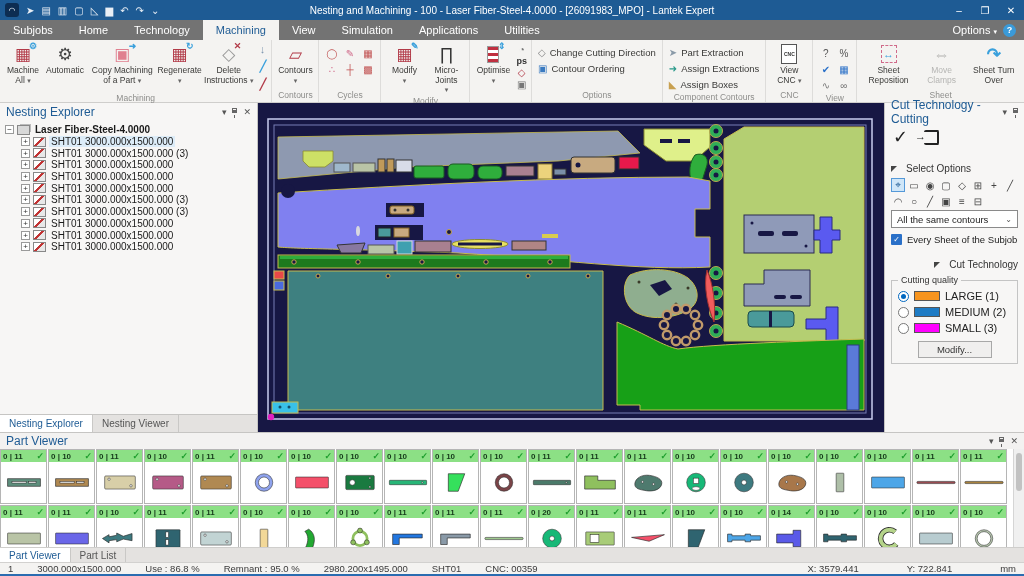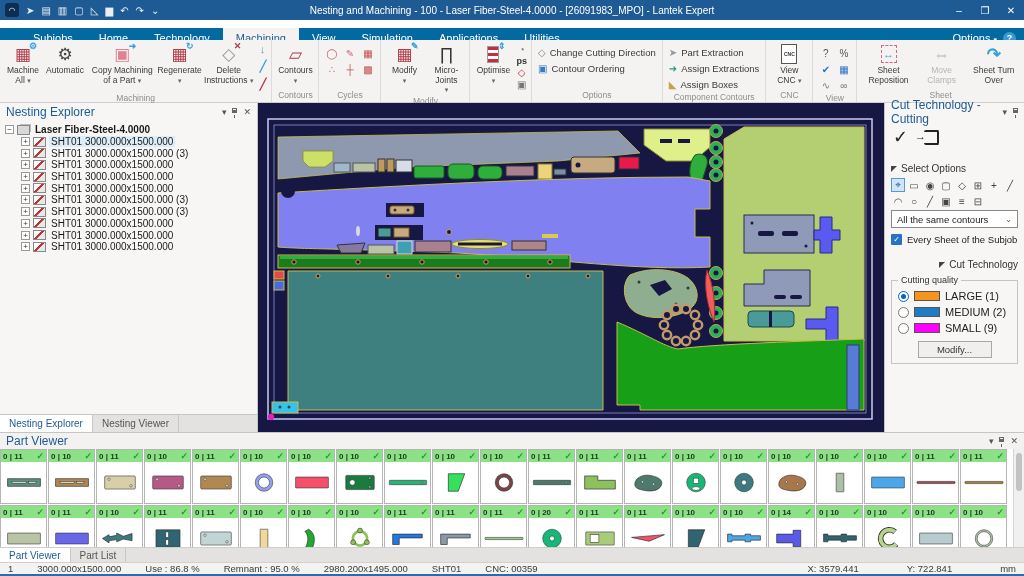--- a/index.html
+++ b/index.html
@@ -6,21 +6,21 @@
 html,body{width:1024px;height:576px;overflow:hidden;background:#fff;position:relative;font-size:11px;}
 
 .titlebar{position:absolute;top:0;left:0;right:0;height:20px;background:#1e5b94;display:flex;align-items:center;color:#fff;}
 .qicons{display:flex;gap:7px;padding-left:5px;align-items:center;font-size:10px;z-index:2;}
 .qicons span{color:#e8eef5;}
 .applogo{width:14px;height:14px;background:#0d2d52;border-radius:3px;display:flex;align-items:center;justify-content:center;font-size:8px;color:#fff;}
 .title-text{position:absolute;left:0;right:0;text-align:center;font-size:10px;color:#fff;}
 .winbtns{margin-left:auto;display:flex;z-index:2;}
 .winbtn{width:26px;height:20px;display:flex;align-items:center;justify-content:center;font-size:10px;color:#fff;}
 
-.menurow{position:absolute;top:28px;left:0;right:0;height:20px;background:#0369a1;display:flex;color:#fff;padding-left:20px;}
+.menurow{position:absolute;top:20px;left:0;right:0;height:20px;background:#737373;display:flex;color:#fff;}
 .mtab{padding:0 13px;font-size:11px;display:flex;align-items:center;height:20px;}
 .mtab.active{background:#f4f3f1;color:#1e5b94;}
 .menu-right{margin-left:auto;display:flex;align-items:center;gap:6px;padding-right:8px;font-size:11px;}
 .helpc{width:13px;height:13px;border-radius:50%;background:#3a9ad9;color:#fff;font-size:9px;font-weight:bold;display:flex;align-items:center;justify-content:center;}
 
 .ribbon{position:absolute;top:40px;left:0;right:0;height:63px;background:#f4f3f1;border-bottom:1px solid #cfcecc;display:flex;}
 .rgroup{display:flex;flex-direction:column;border-right:1px solid #dddcda;padding:1px 2px 0;}
 .rbody{flex:1;display:flex;align-items:flex-start;}
 .rbody.rcol{flex-direction:column;justify-content:flex-start;padding-top:3px;}
 .rlabel{text-align:center;font-size:8.5px;color:#8d8d8b;height:12px;line-height:11px;white-space:nowrap;}
@@ -59,21 +59,21 @@
 .ltab{padding:0 9px;font-size:10px;color:#555;border-right:1px solid #c9c8c6;display:flex;align-items:center;}
 .ltab.active{background:#fff;color:#1e5b94;}
 
 .canvas{position:absolute;top:103px;left:258px;width:626px;height:329px;background:#171744;}
 
 .right-panel{position:absolute;top:103px;left:884px;width:140px;height:329px;background:#f7f6f5;border-left:1px solid #c6c5c3;padding:0 6px;}
 .rp-actions{display:flex;gap:16px;padding:5px 2px 8px;align-items:center;}
 .ckbig{font-size:18px;color:#222;}
 .exit-ic{width:15px;height:15px;border:2px solid #222;border-left:none;border-radius:2px;position:relative;display:inline-block;}
 .exit-arrow{position:absolute;left:-9px;top:-2px;font-size:11px;color:#222;font-weight:bold;}
-.section-h{display:flex;align-items:center;gap:4px;font-size:10px;color:#333;padding:7px 0 4px;}
+.section-h{display:flex;align-items:center;gap:9px;font-size:10px;color:#333;padding:7px 0 4px;}
 .tri{width:0;height:0;border-top:6px solid #444;border-right:6px solid transparent;flex:none;}
 .selgrid{display:flex;flex-wrap:wrap;gap:2px;width:130px;padding-bottom:2px;}
 .selic{width:14px;height:14px;border:1px solid transparent;display:flex;align-items:center;justify-content:center;font-size:10px;color:#444;background:transparent;}
 .selic.sel{background:#cfe6f8;border-color:#5599d8;color:#1e5b94;}
 .mklbl{font-size:9.5px;color:#333;padding:7px 0 2px;}
 .dd{height:18px;border:1px solid #8a8a8a;background:#fff;display:flex;align-items:center;padding:0 5px;font-size:9.5px;color:#222;}
 .dd .chev{margin-left:auto;color:#555;font-size:8px;}
 .cbrow{display:flex;align-items:center;gap:5px;padding:6px 0 2px;font-size:9.5px;color:#222;}
 .cbx{width:11px;height:11px;background:#2a70c8;color:#fff;font-size:8px;display:flex;align-items:center;justify-content:center;border-radius:1px;flex:none;}
 .gbox{border:1px solid #c4c4c4;margin-top:6px;padding:9px 6px 5px;position:relative;}
@@ -593,21 +593,21 @@
           <span class="qlbl">LARGE (1)</span>
         </div>
         <div class="qrow">
           <span class="rad"></span>
           <span class="sw" style="background: rgb(30, 123, 196);"></span>
           <span class="qlbl">MEDIUM (2)</span>
         </div>
         <div class="qrow">
           <span class="rad"></span>
           <span class="sw" style="background: rgb(255, 0, 255);"></span>
-          <span class="qlbl">SMALL (9)</span>
+          <span class="qlbl">SMALL (3)</span>
         </div>
       </div>
     <button class="modbtn">Modify...</button>
   </div>
 </div>
 
 <div class="pv-head">
   <span>Part Viewer</span>
   <span class="ph-icons">
     <span>▾</span>

